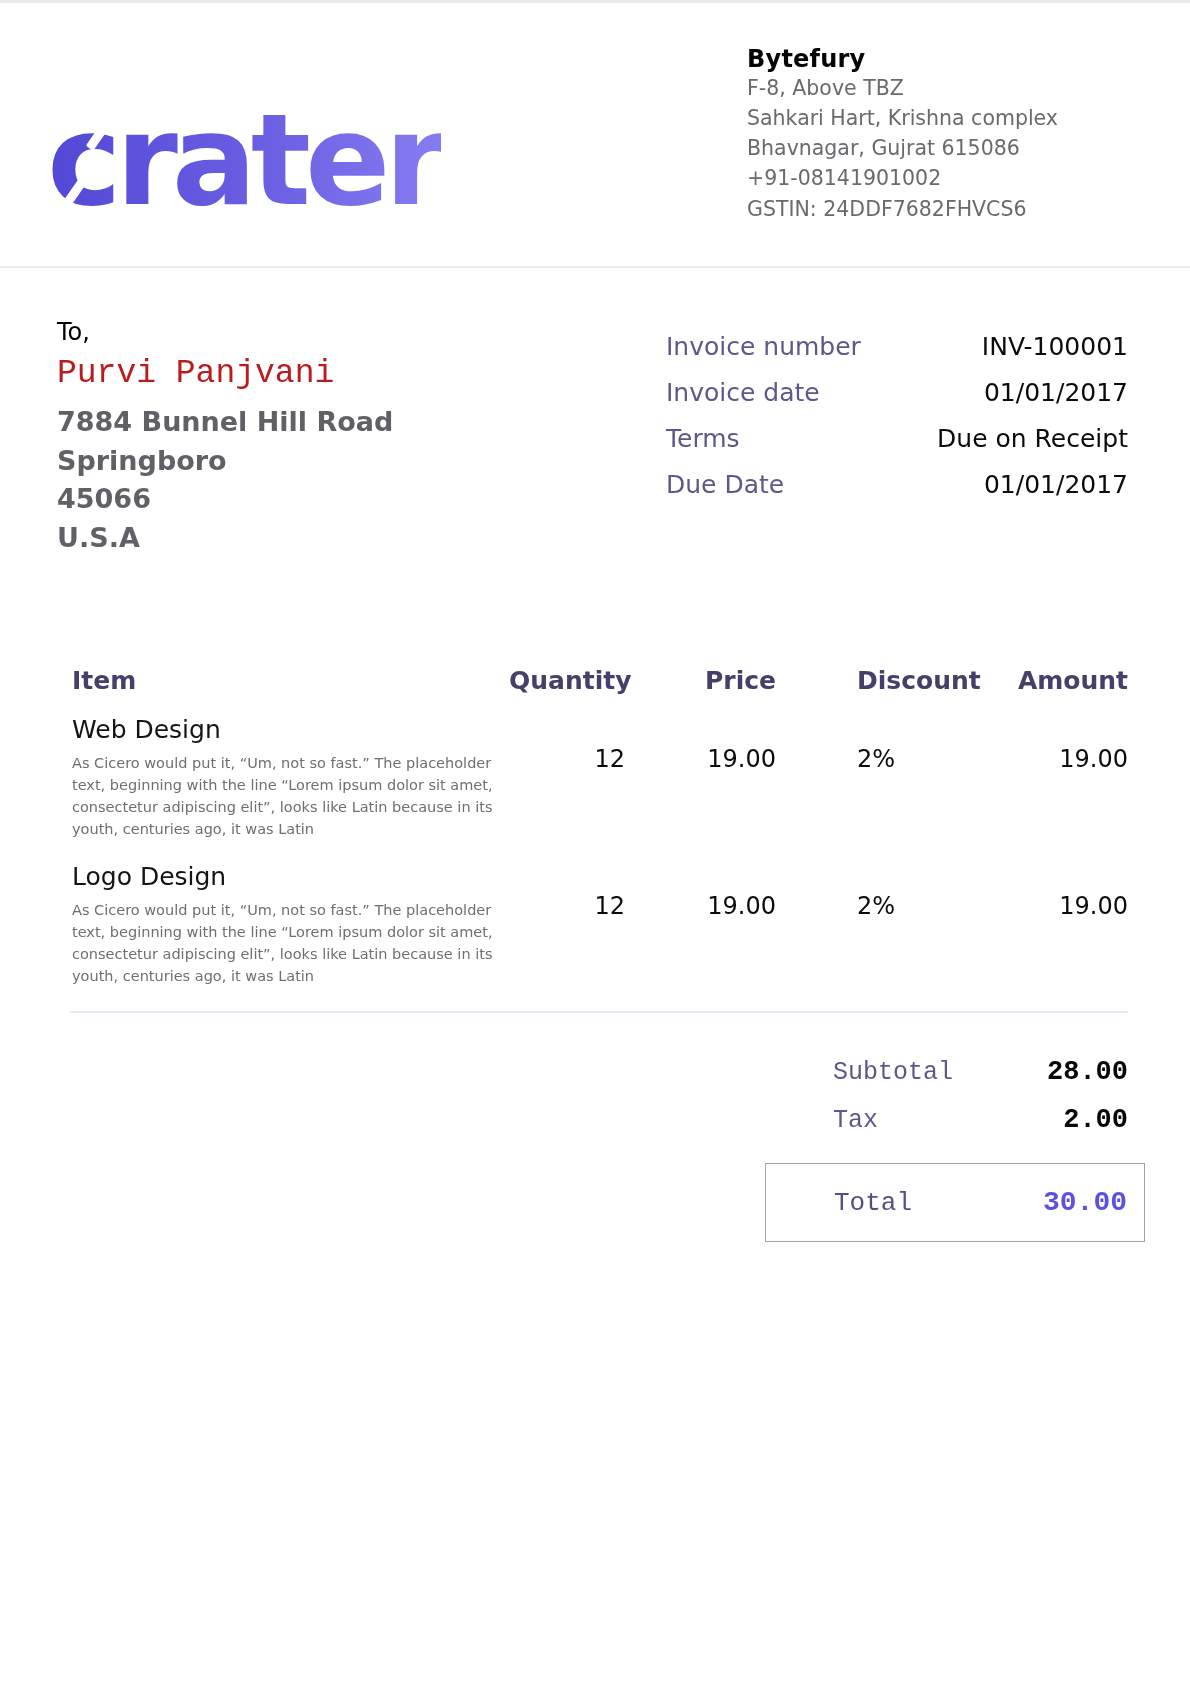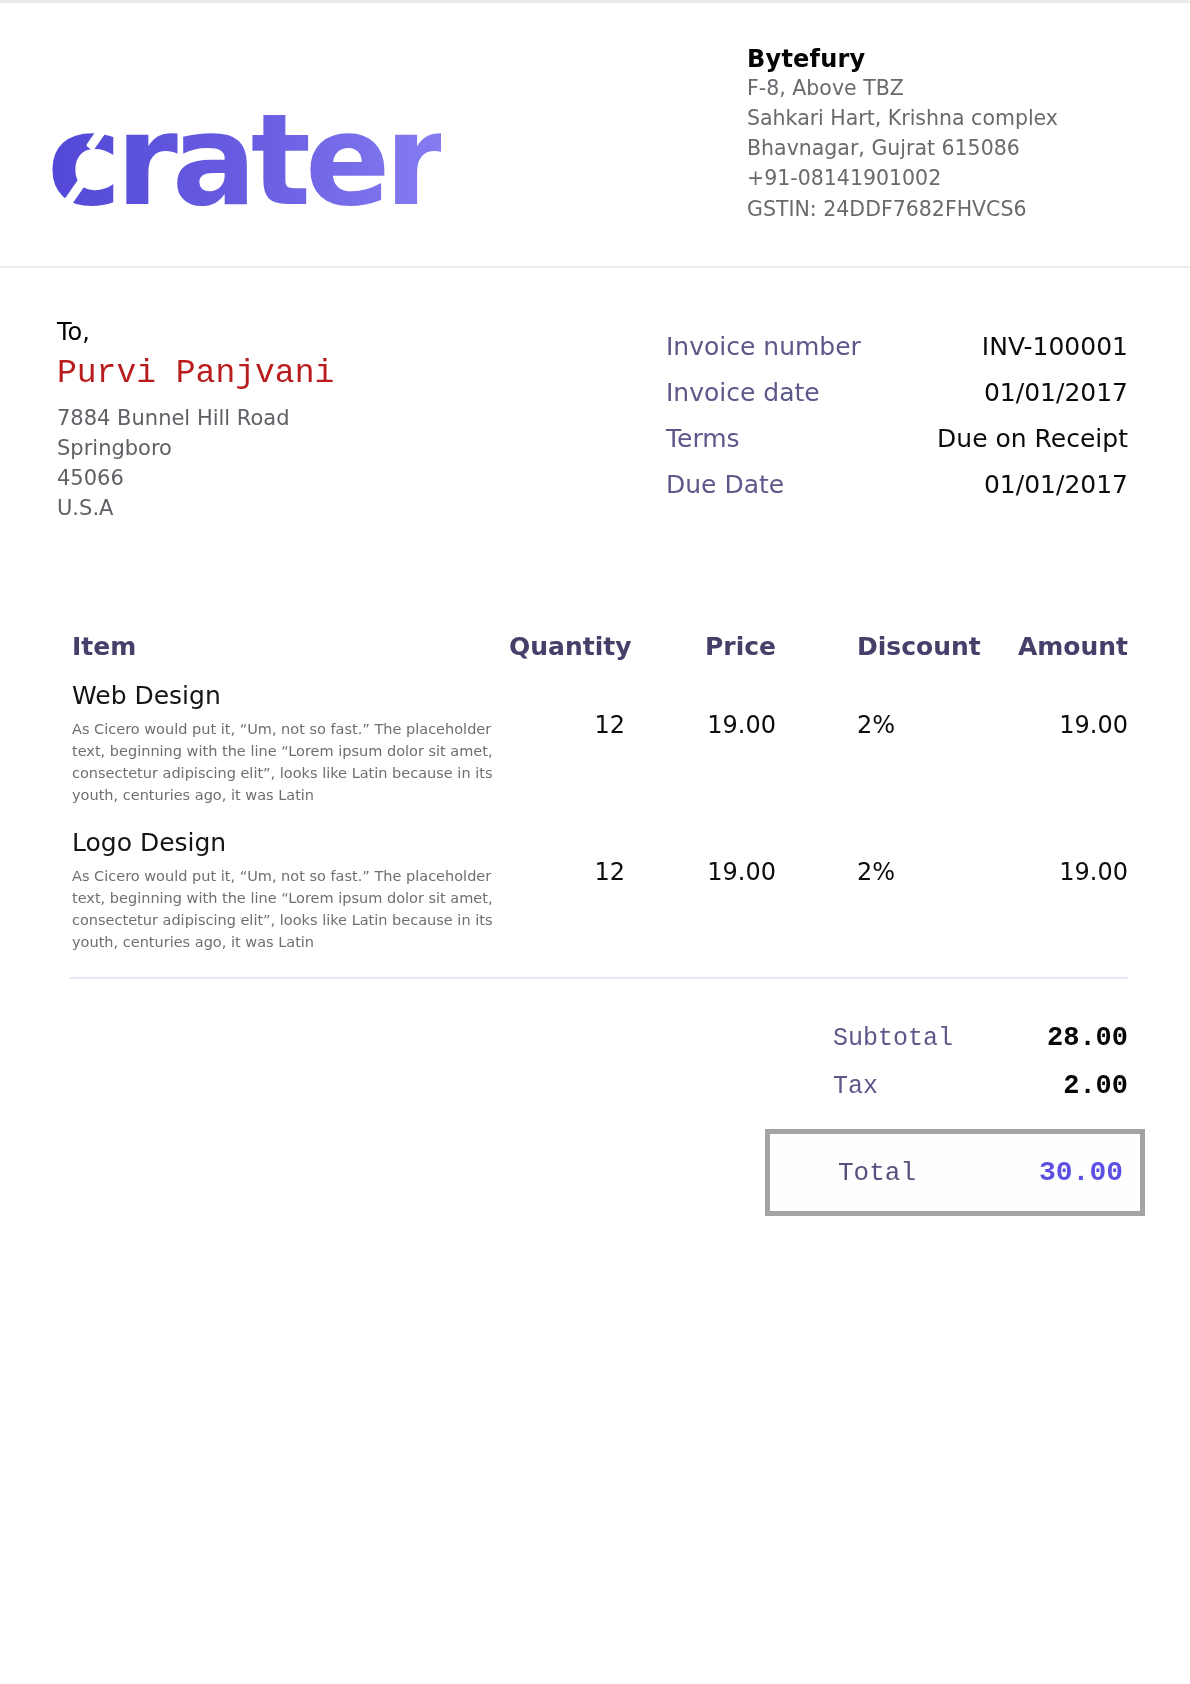--- a/index.html
+++ b/index.html
@@ -38,21 +38,21 @@
   .cut-r        { left:404px; top:44px; height:50px; transform:rotate(35deg); }
 
   .company { text-align:left; padding-top:6px; }
   .company-name { font-size:24px; font-weight:700; color:#050506; margin-bottom:0; letter-spacing:0.2px; }
   .company-line { font-size:20.5px; color:#69696e; line-height:1.47; font-weight:400; }
 
   
   .addresses { display:flex; justify-content:space-between; padding:50px 62px 0 57px; }
   .bill-to-label { font-size:24px; color:#000000; }
   .bill-to-name  { font-size:33px; color:#b91c1c; font-weight:500; margin:9px 0 11px;font-family:Liberation Mono, monospace; }
-  .bill-to-line  { font-size:21px; color:#606066; line-height:1.44; }
+  .bill-to-line  { font-size:27px; color:#606066; line-height:1.44;font-weight:bold; }
 
   .meta { width:462px; margin-top:14px; }
   .meta-row { display:flex; justify-content:space-between; align-items:center; margin-bottom:17px; }
   .meta-label { font-size:25px; color:#5c5889; font-weight:400; }
   .meta-value { font-size:25px; color:#0b0b0d; font-weight:500; }
 
   
   .items { padding:0 62px 0 72px; margin-top:108px; }
   .thead { display:flex; margin-bottom:20px; }
   .th { font-size:25px; font-weight:700; color:#454069; }
@@ -70,21 +70,21 @@
   .divider { margin:24px 62px 0 70px; border-top:2px solid #e8e7f3; }
 
   
   .totals { width:380px; margin:44px 45px 12px auto;font-family:Liberation Mono, monospace; }
   .trow { display:flex; justify-content:space-between; align-items:baseline;
           padding:0 17px 0 68px; margin-bottom:18px; }
   .trow-label { font-size:25px; color:#5c5889; }
   .trow-value { font-size:27px; font-weight:600; color:#060608; }
   .total-box {
     margin-top:28px;
-    border:5px solid #a3a3a3; background:#fefefe;
+    border:1px solid #a3a3a3; background:#fefefe;
     display:flex; justify-content:space-between; align-items:baseline;
     padding:23px 17px 23px 68px;
   }
   .total-label { font-size:26px; color:#55517e; }
   .total-value { font-size:28px; font-weight:600; color:#5b50e2; }
 </style>
 </head>
 <body>
 
 <div class="page">

